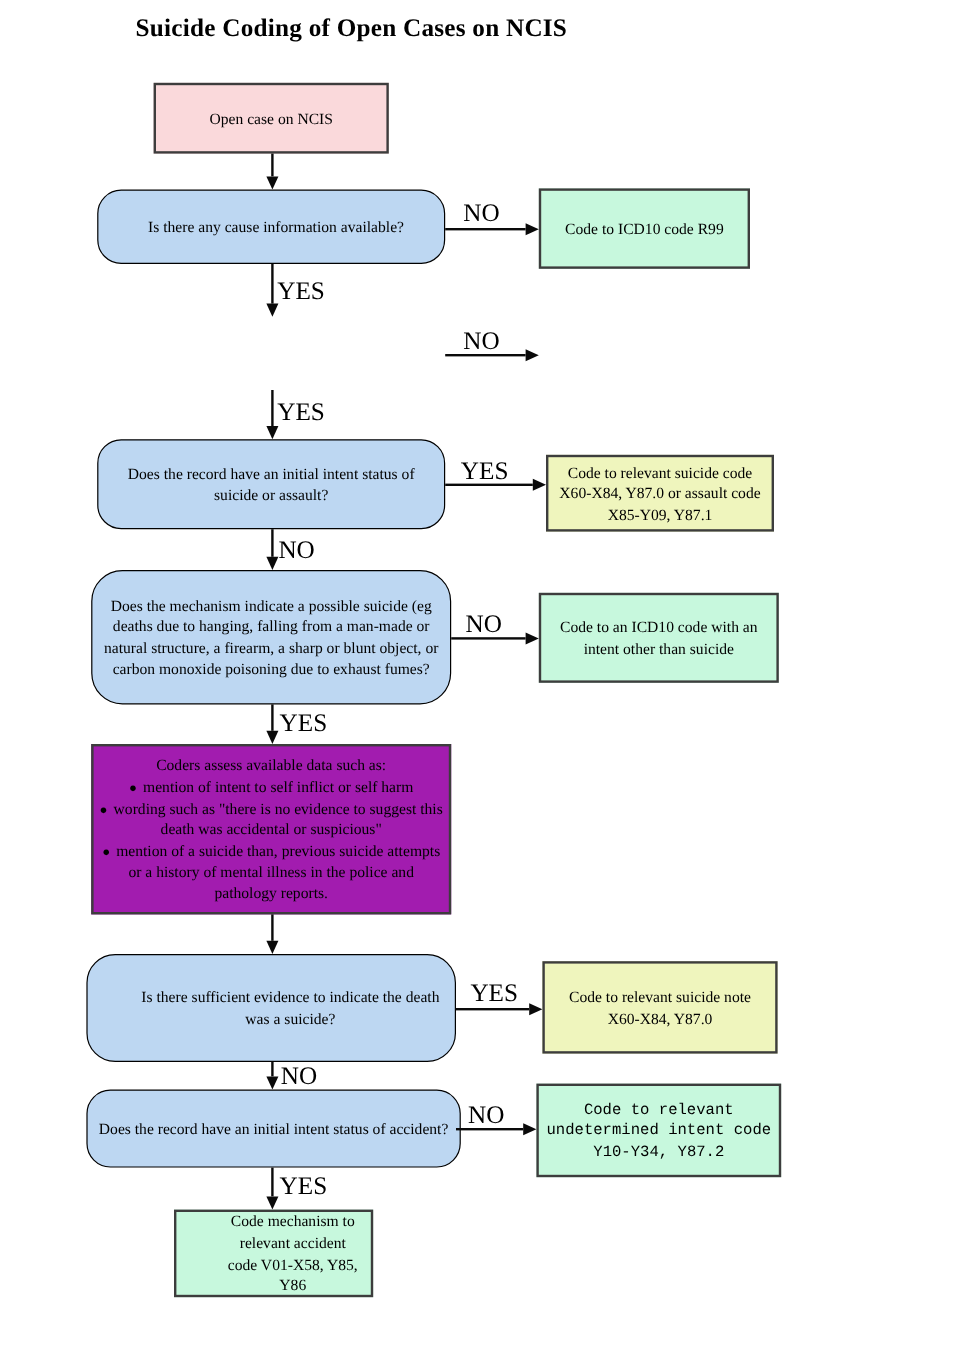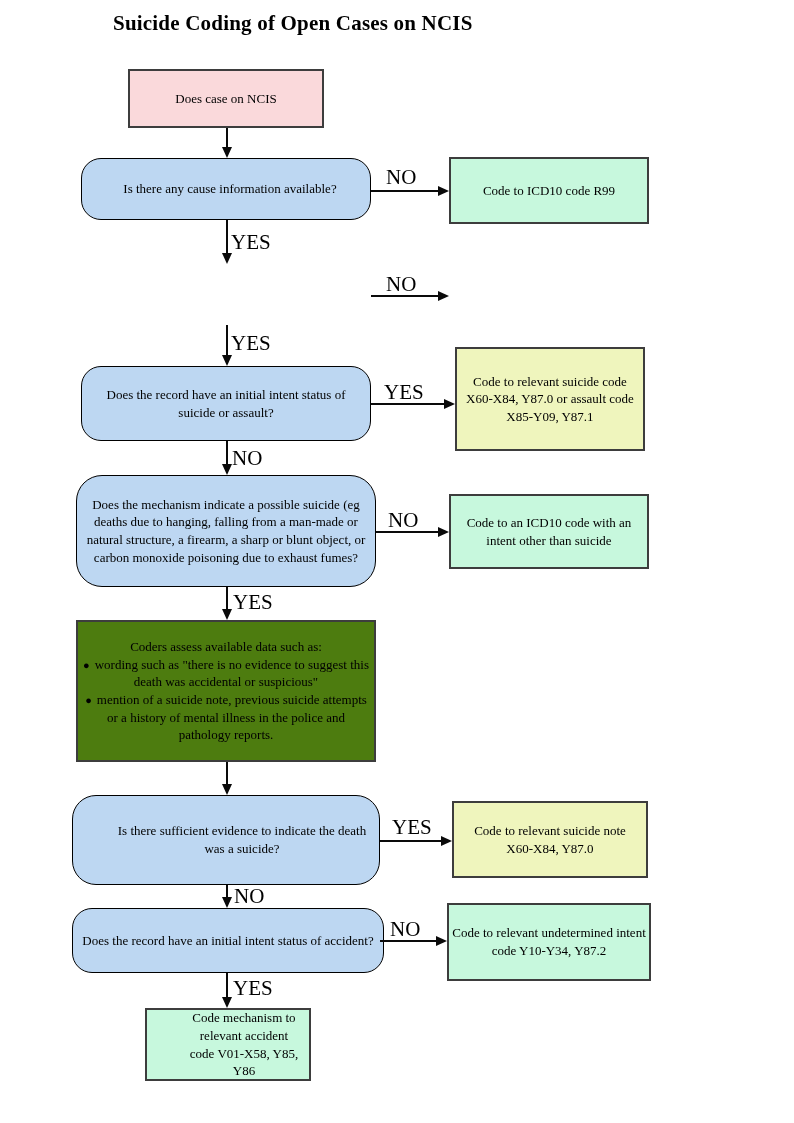--- a/index.html
+++ b/index.html
@@ -14,25 +14,25 @@
   .node {
     position:absolute; box-sizing:border-box; display:flex; align-items:center;
     justify-content:center; text-align:center; font-size:13px; line-height:1.35;
     padding:4px 8px;
   }
   .rect  { border:2px solid #3d3d3d; }
   .round { border:1.5px solid #000; border-radius:20px; }
   
   .n-start   { left:128px; top:69px;  width:196px; height:59px; }
   .n-q1      { left:81px;  top:158px; width:290px; height:62px; }
-  .n-r1      { left:449px; top:157px; width:200px; height:67px;text-align:right; }
+  .n-r1      { left:449px; top:157px; width:176px; height:67px;text-align:right; }
   .n-q2      { left:81px;  top:264px; width:290px; height:61px; }
   .n-r2      { left:449px; top:266px; width:200px; height:59px; }
   .n-q3      { left:81px;  top:366px; width:290px; height:75px;text-align:center; }
-  .n-r3      { left:455px; top:347px; width:190px; height:104px;justify-content:flex-end; }
+  .n-r3      { left:455px; top:379px; width:190px; height:64px;justify-content:flex-end; }
   .n-q4      { left:76px;  top:475px; width:300px; height:112px; border-radius:26px; }
   .n-r4      { left:449px; top:494px; width:200px; height:75px; }
   .n-coders  { left:76px;  top:620px; width:300px; height:142px; flex-direction:column; padding:6px 4px; }
   .n-q5      { left:72px;  top:795px; width:308px; height:90px; border-radius:24px; }
   .n-r5      { left:452px; top:801px; width:196px; height:77px; }
   .n-q6      { left:72px;  top:908px; width:312px; height:65px; }
   .n-r6      { left:447px; top:903px; width:204px; height:78px; padding:4px 3px; }
   .n-end     { left:145px; top:1008px;width:166px; height:73px; }
   .bullet-line { width:100%; }
   .bullet-glyph { margin-right:5px; font-size:11px; }
@@ -81,21 +81,21 @@
   .l-q6-yes { left:233px; top:976px; }
 </style>
 </head>
 <body>
 
 <div class="canvas">
 
   <div class="title">Suicide Coding of Open Cases on NCIS</div>
 
   <div class="node rect n-start" style="background-color: rgb(250, 217, 219);">
-    <span>Does case on NCIS</span>
+    <span>Open case on NCIS</span>
   </div>
 
   <div class="node round n-q1" style="background-color: rgb(189, 215, 242); padding-left: 16px;">
     <span>Is there any cause information available?</span>
   </div>
   <div class="node rect n-r1" style="background-color: rgb(199, 248, 221);">
     <span>Code to ICD10 code R99</span>
   </div>
 
 
@@ -106,37 +106,38 @@
     <span>Code to relevant suicide code X60-X84, Y87.0 or assault code X85-Y09, Y87.1</span>
   </div>
 
   <div class="node round n-q4" style="background-color: rgb(189, 215, 242);">
     <span>Does the mechanism indicate a possible suicide (eg deaths due to hanging, falling from a man-made or natural structure, a firearm, a sharp or blunt object, or carbon monoxide poisoning due to exhaust fumes?</span>
   </div>
   <div class="node rect n-r4" style="background-color: rgb(199, 248, 221);">
     <span>Code to an ICD10 code with an intent other than suicide</span>
   </div>
 
-  <div class="node rect n-coders" style="background-color: #4d7c0f;">
+  <div class="node rect n-coders" style="background-color: #a21caf;">
     <div>Coders assess available data such as:</div>
+    <div class="bullet-line"><span class="bullet-glyph">●</span><span>mention of intent to self inflict or self harm</span></div>
     <div class="bullet-line"><span class="bullet-glyph">●</span><span>wording such as "there is no evidence to suggest this death was accidental or suspicious"</span></div>
-    <div class="bullet-line"><span class="bullet-glyph">●</span><span>mention of a suicide note, previous suicide attempts or a history of mental illness in the police and pathology reports.</span></div>
+    <div class="bullet-line"><span class="bullet-glyph">●</span><span>mention of a suicide than, previous suicide attempts or a history of mental illness in the police and pathology reports.</span></div>
   </div>
 
   <div class="node round n-q5" style="background-color: rgb(189, 215, 242); padding-left: 40px;">
     <span>Is there sufficient evidence to indicate the death was a suicide?</span>
   </div>
   <div class="node rect n-r5" style="background-color: rgb(239, 245, 189);">
     <span>Code to relevant suicide note X60-X84, Y87.0</span>
   </div>
 
   <div class="node round n-q6" style="background-color: rgb(189, 215, 242);">
     <span>Does the record have an initial intent status of accident?</span>
   </div>
-  <div class="node rect n-r6" style="background-color: rgb(199, 248, 221);">
+  <div class="node rect n-r6" style="background-color: rgb(199, 248, 221); font-family: Liberation Mono, monospace;">
     <span>Code to relevant undetermined intent code Y10-Y34, Y87.2</span>
   </div>
 
   <div class="node rect n-end" style="background-color: rgb(199, 248, 221); padding-left: 40px;">
     <span>Code mechanism to relevant accident code V01-X58, Y85, Y86</span>
   </div>
 
   <div class="av a-start-q1"></div>
   <div class="av a-q1-q2"></div>
   <div class="av a-q2-q3"></div>

